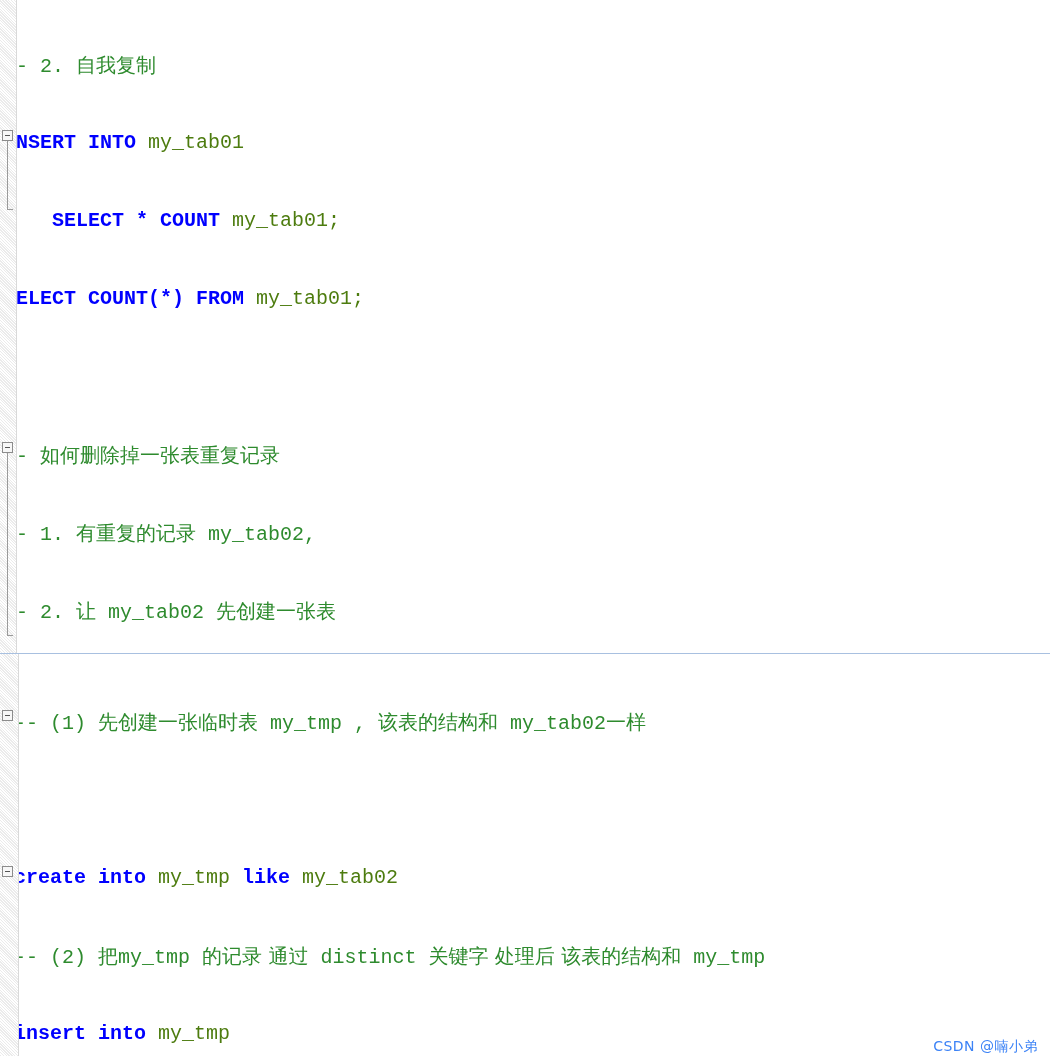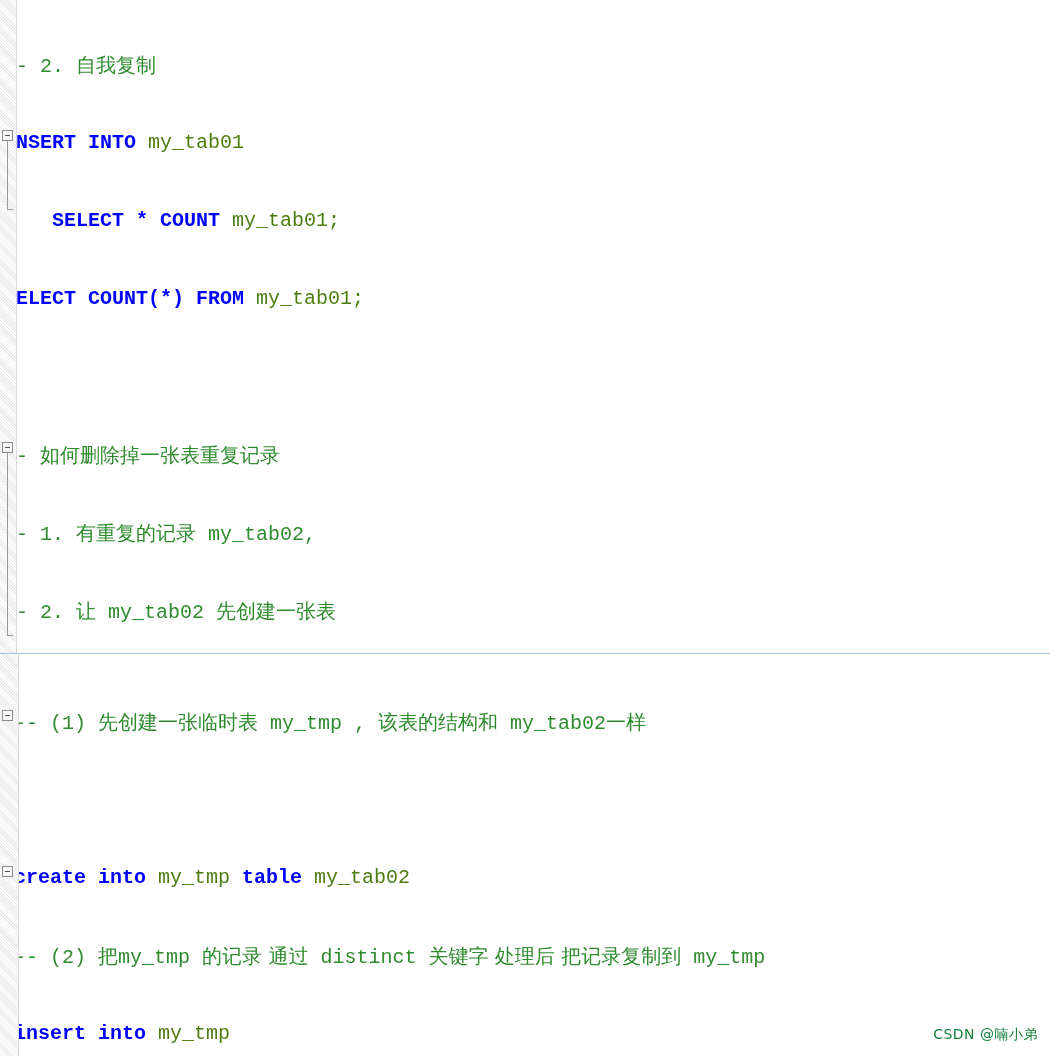--- a/index.html
+++ b/index.html
@@ -118,24 +118,24 @@
   
   .cjk {
     font-family: "DejaVu Sans", "Liberation Sans", sans-serif;
     font-size: 20px;
   }
 
   
   .watermark {
     position: absolute;
     right: 12px;
-    bottom: 12px;
+    bottom: 0;
     font-family: "DejaVu Sans", "Liberation Sans", sans-serif;
     font-size: 14px;
-    color: #15803d;
+    color: #3b82f6;
     letter-spacing: 0.5px;
     white-space: nowrap;
     z-index: 5;
   }
 </style>
 </head>
 <body>
 
 <div class="editor-root">
 
@@ -181,22 +181,22 @@
   </div>
 
   <div class="pane pane-bottom">
     <div class="gutter gutter-bottom">
       <div class="fold-box" style="top:56px;"></div>
       <div class="fold-box" style="top:212px;"></div>
     </div>
     <div class="code">
       <div class="line"><span class="cmt">-- (1) </span><span class="cmt cjk">先创建一张临时表</span><span class="cmt"> my_tmp , </span><span class="cmt cjk">该表的结构和</span><span class="cmt"> my_tab02</span><span class="cmt cjk">一样</span></div>
       <div class="line">&nbsp;</div>
-      <div class="line"><span class="kw">create into </span><span class="id">my_tmp </span><span class="kw">table </span><span class="id">my_tab02</span></div>
-      <div class="line"><span class="cmt">-- (2) </span><span class="cmt cjk">把</span><span class="cmt">my_tmp </span><span class="cmt cjk">的记录 通过</span><span class="cmt"> distinct </span><span class="cmt cjk">关键字 处理后 把记录复制到</span><span class="cmt"> my_tmp</span></div>
+      <div class="line"><span class="kw">create into </span><span class="id">my_tmp </span><span class="kw">like </span><span class="id">my_tab02</span></div>
+      <div class="line"><span class="cmt">-- (2) </span><span class="cmt cjk">把</span><span class="cmt">my_tmp </span><span class="cmt cjk">的记录 通过</span><span class="cmt"> distinct </span><span class="cmt cjk">关键字 处理后 该表的结构和</span><span class="cmt"> my_tmp</span></div>
       <div class="line"><span class="kw">insert into </span><span class="id">my_tmp</span></div>
       
       
       
       
       
       
       
       
       

